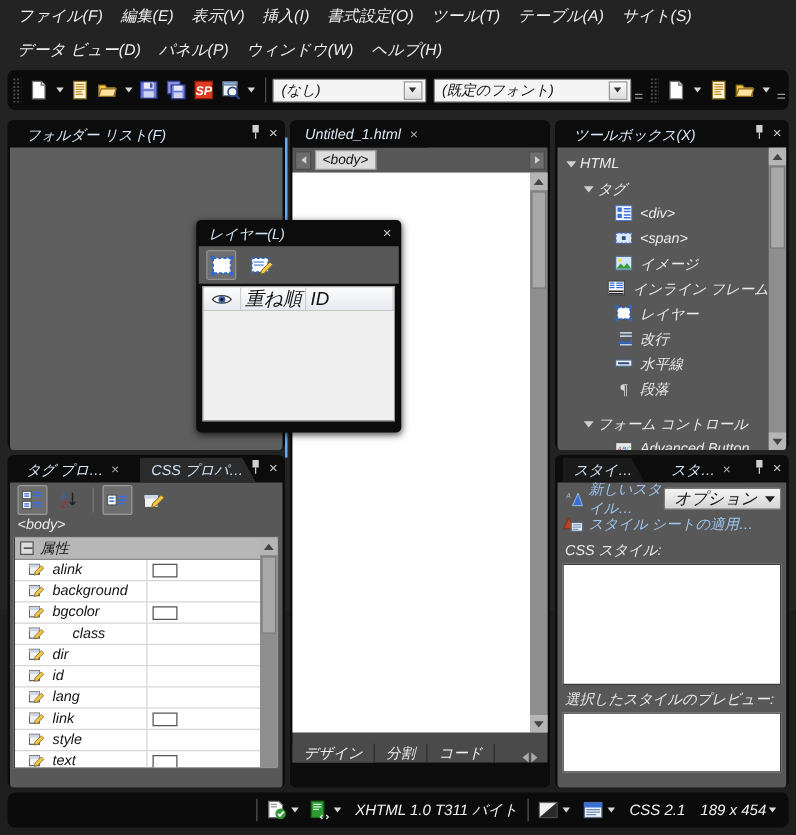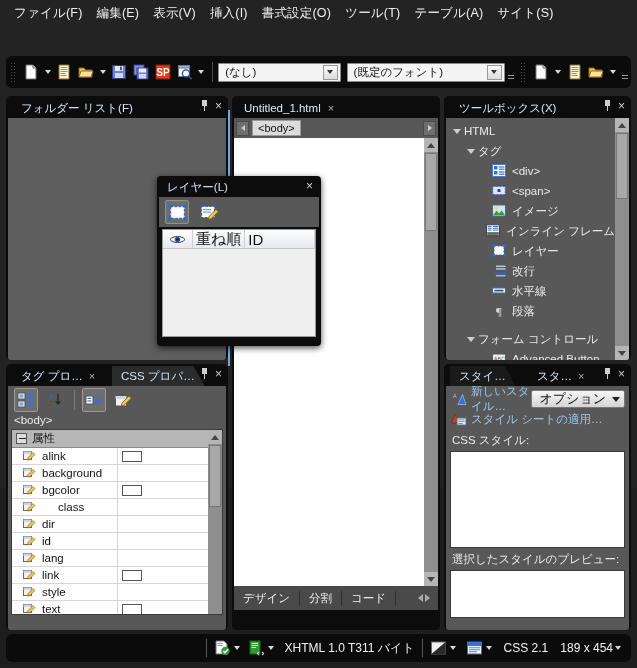--- a/index.html
+++ b/index.html
@@ -4,21 +4,21 @@
 <style>
   * { box-sizing: border-box; margin: 0; padding: 0; }
   html, body {
     width: 637px; height: 668px;
     background: #1e1e1e;
     font-family: "Liberation Sans", "DejaVu Sans", sans-serif;
     font-size: 12px;
     color: #e8e8e8;
     overflow: hidden;
   }
-  #app { position: relative; width: 637px; height: 488px; background: #232323; }
+  #app { position: relative; width: 637px; height: 488px; background: #232323; font-style: italic; }
 
   
   .menubar {
     position: absolute; left: 0; top: 0; width: 637px; height: 54px;
     background: #232323;
   }
   .menurow { display: flex; align-items: center; height: 27px; padding-left: 8px; }
   .menuitem {
     color: #f0f0f0; font-size: 12.5px; padding: 2px 8px 2px 6px;
     white-space: nowrap; letter-spacing: .2px;
@@ -130,21 +130,21 @@
   .canvas-wrap { position: relative; background: #585858; height: 448px; display: flex; }
   .canvas { flex: 1; background: #ffffff; }
   .vscroll {
     width: 14px; background: #8e8e8e; position: relative;
     display: flex; flex-direction: column; align-items: center;
   }
   .vscroll .sb-arrow { width:14px;height:14px; background:#b5b5b5; display:flex;align-items:center;justify-content:center; }
   .vscroll .sb-arrow.up:after { content:""; border-left:4px solid transparent;border-right:4px solid transparent;border-bottom:5px solid #444; }
   .vscroll .sb-arrow.down:after { content:""; border-left:4px solid transparent;border-right:4px solid transparent;border-top:5px solid #444; }
   .vscroll .thumb { width: 12px; height: 78px; background: #a8a8a8; border: 1px solid #777; margin-top: 1px; }
-  .viewtabs { height: 24px; background: #4a4a4a; display: flex; align-items: center; }
+  .viewtabs { height: 24px; background: #4a4a4a; display: flex; align-items: flex-end; }
   .vtab {
     display: flex; align-items: center; padding: 0 9px; color: #f0f0f0; font-size: 11.5px;
     border-right: 1px solid #2e2e2e;
   }
   .vtab.active { background: #4a4a4a; }
   .vtabarrows { display:flex; align-items:center; gap:2px; margin-left:6px; }
   .vtabarrows i { width:0;height:0;display:inline-block; }
   .vtabarrows i.l { border-top:4px solid transparent;border-bottom:4px solid transparent;border-right:5px solid #aaa; }
   .vtabarrows i.r { border-top:4px solid transparent;border-bottom:4px solid transparent;border-left:5px solid #aaa; }
 
@@ -232,20 +232,26 @@
     <div class="menurow" id="menurow1">
         <div class="menuitem">ファイル(F)</div>
         <div class="menuitem">編集(E)</div>
         <div class="menuitem">表示(V)</div>
         <div class="menuitem">挿入(I)</div>
         <div class="menuitem">書式設定(O)</div>
         <div class="menuitem">ツール(T)</div>
         <div class="menuitem">テーブル(A)</div>
         <div class="menuitem">サイト(S)</div>
       </div>
+    <div class="menurow" id="menurow2">
+        <div class="menuitem">データ ビュー(D)</div>
+        <div class="menuitem">パネル(P)</div>
+        <div class="menuitem">ウィンドウ(W)</div>
+        <div class="menuitem">ヘルプ(H)</div>
+      </div>
   </div>
 
   <div class="toolbar-wrap">
     <div class="gripper"></div>
 
     <div class="tbtn">
       <svg width="16" height="16" viewBox="0 0 16 16">
           <path d="M3 1h7l3 3v11H3z" fill="#fdfdfd" stroke="#707070"></path>
           <path d="M10 1v3h3" fill="#dcdcdc" stroke="#707070"></path>
         </svg>

